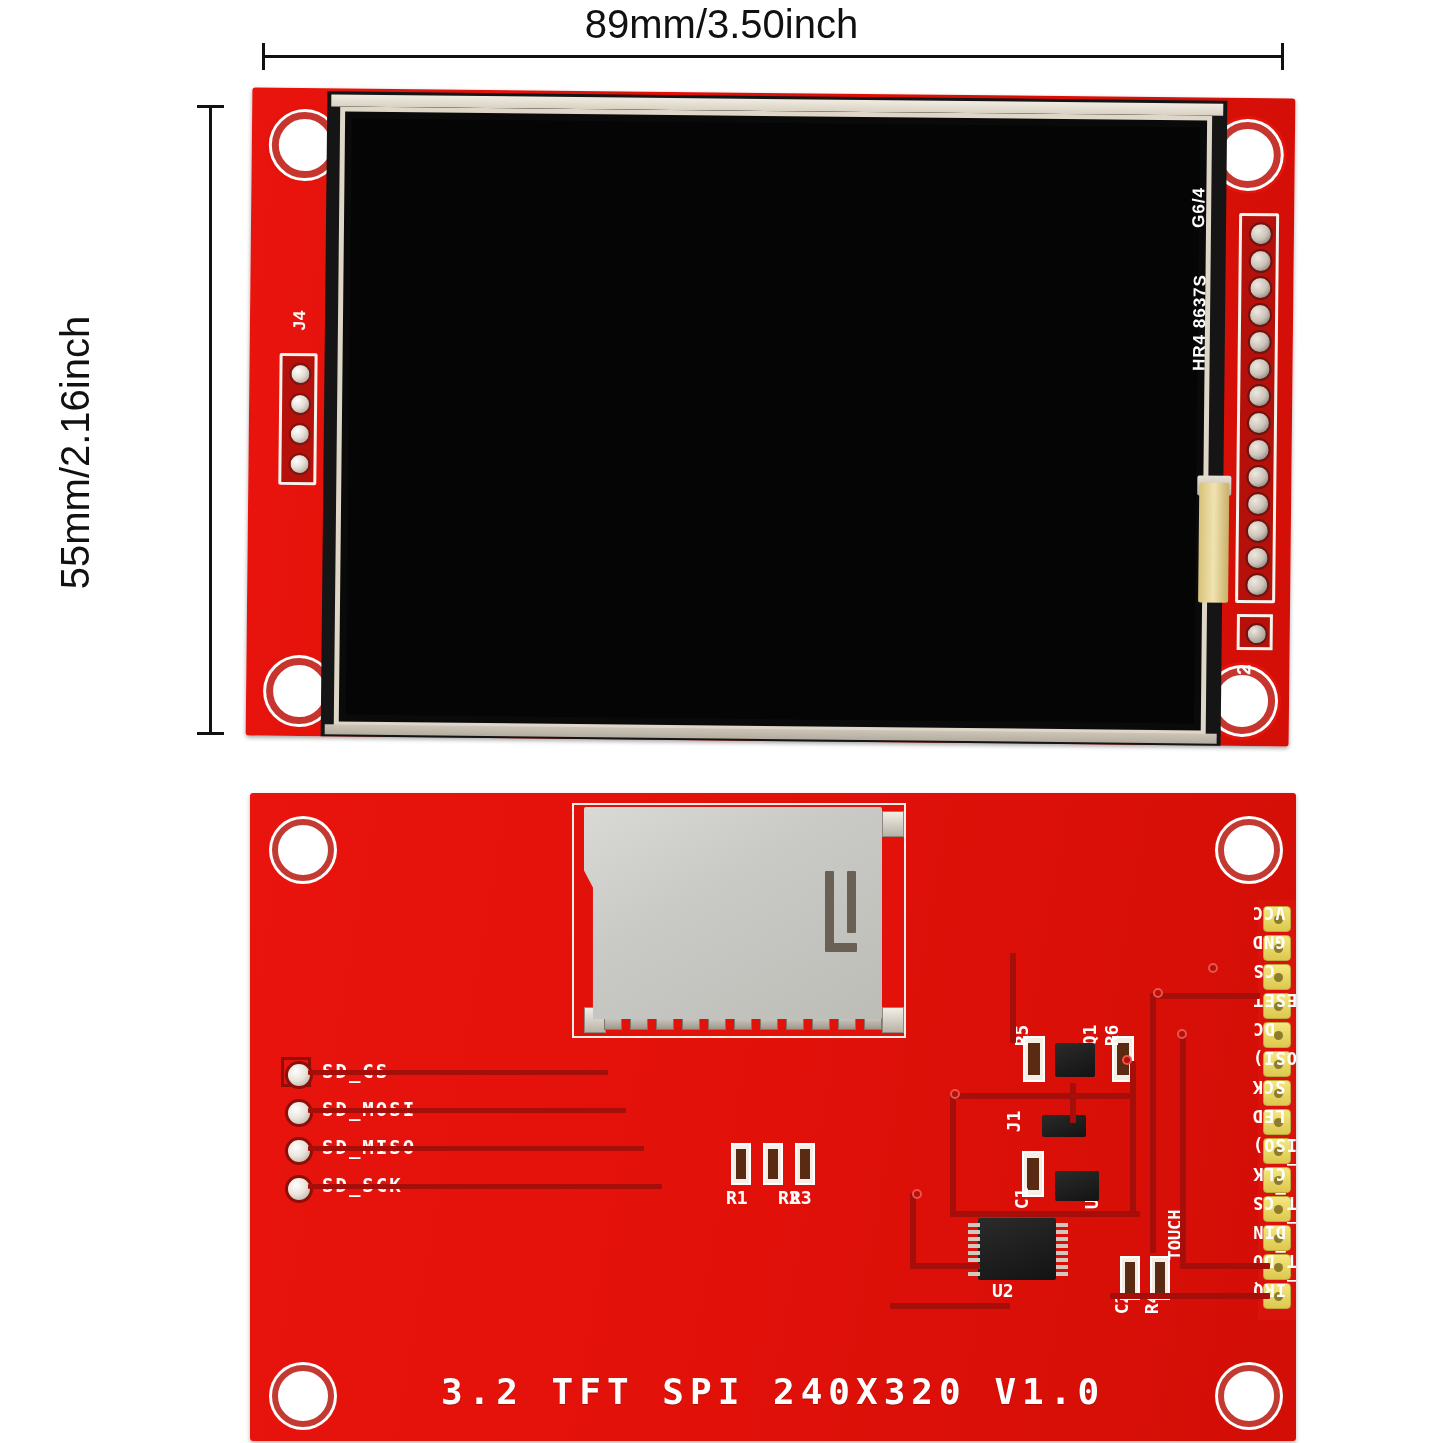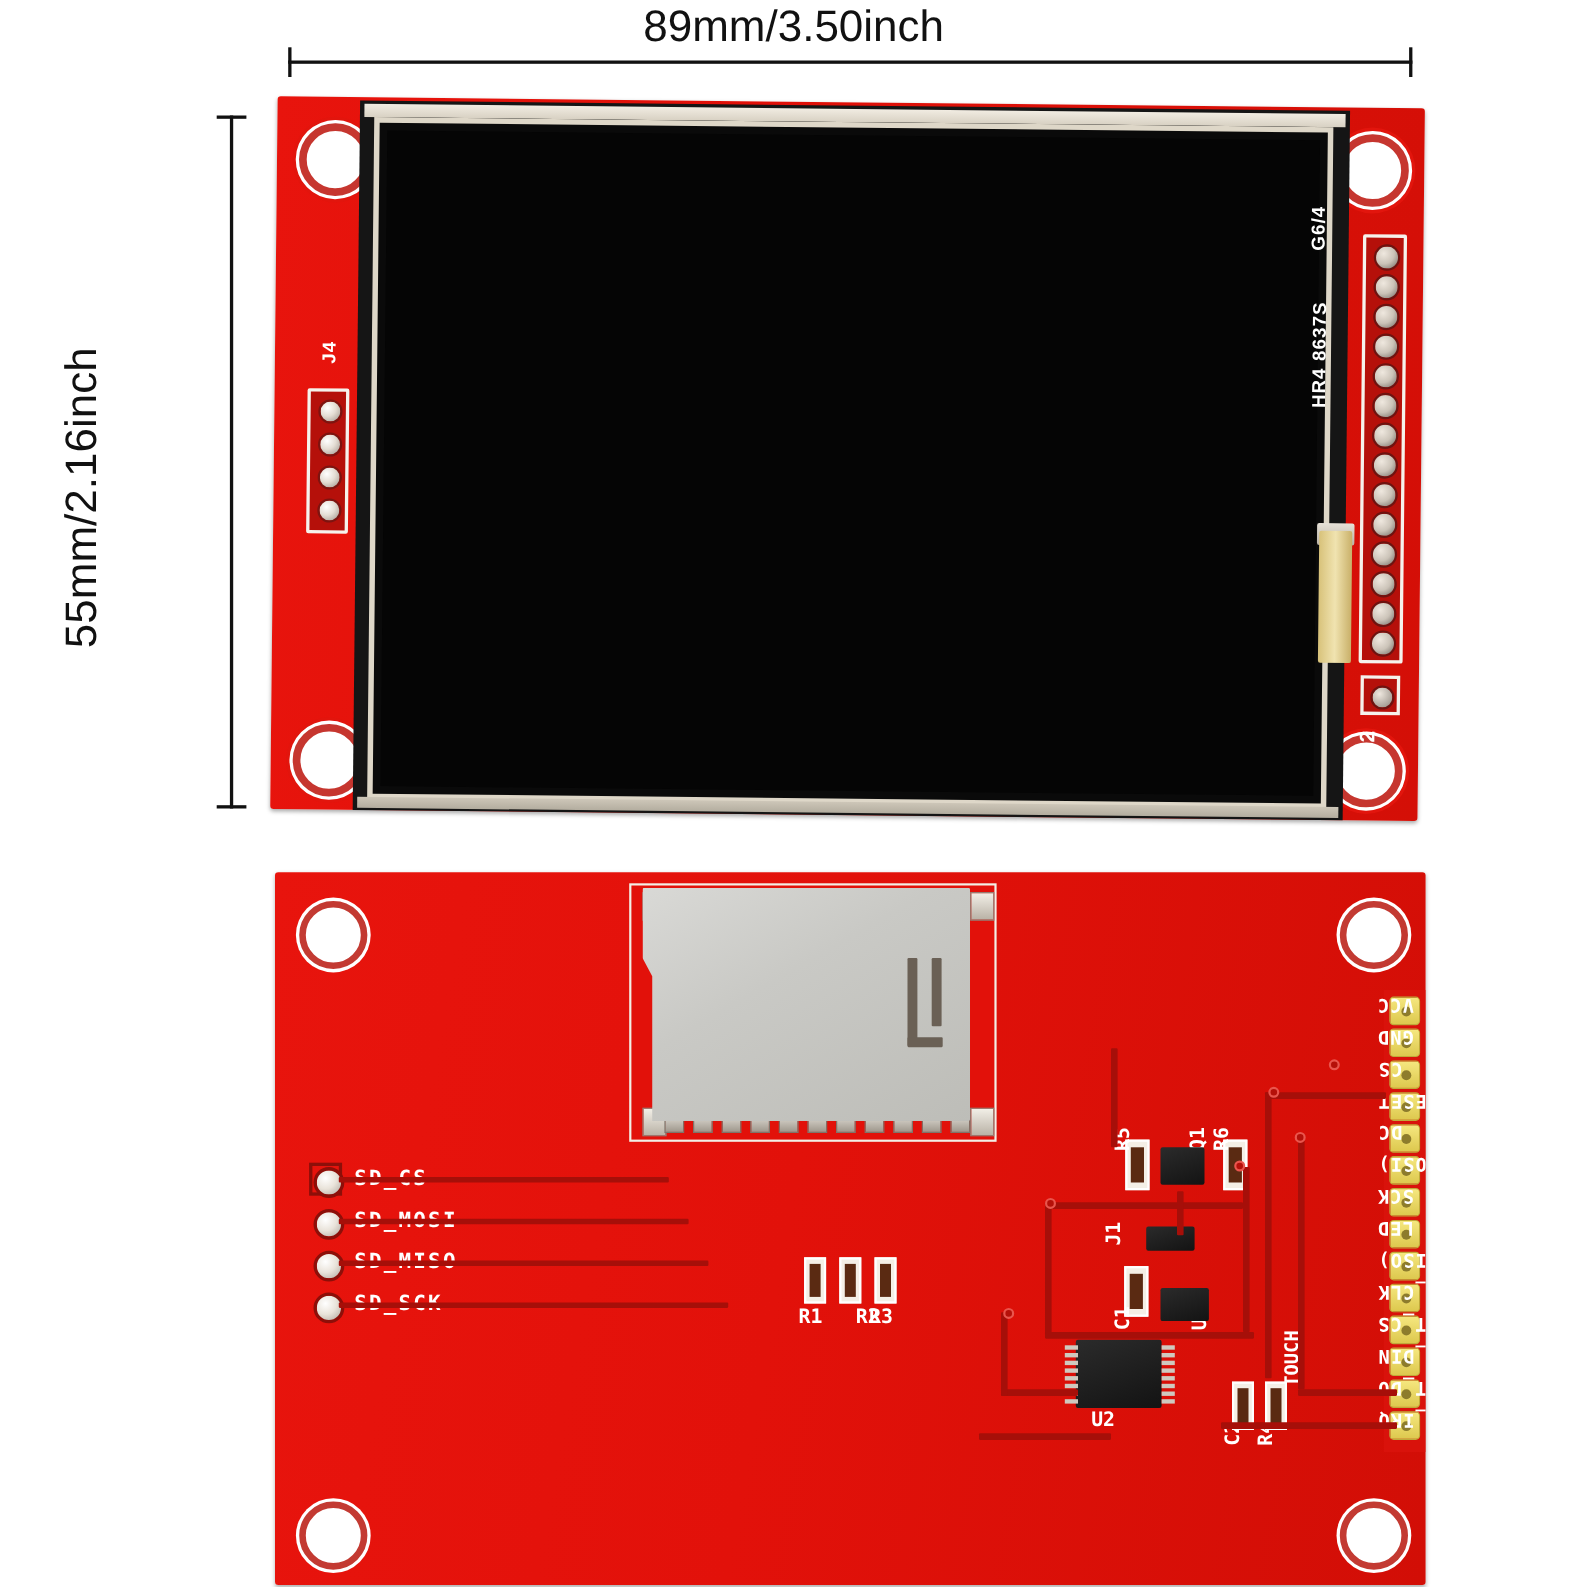--- a/index.html
+++ b/index.html
@@ -252,20 +252,21 @@
       <div class="gpad" style="top: 180px;"></div>
       <div class="gpad" style="top: 209px;"></div>
       <div class="gpad" style="top: 238px;"></div>
       <div class="gpad" style="top: 267px;"></div>
       <div class="gpad" style="top: 296px;"></div>
       <div class="gpad" style="top: 325px;"></div>
       <div class="gpad" style="top: 354px;"></div>
       <div class="gpad" style="top: 383px;"></div>
     </div>
 
+  <div id="back-bottom-text">3.2 TFT SPI 240X320 V1.0</div>
 <div class="sdpad" style="left: 35px; top: 268px;"></div>
     <div class="sdpad-label" style="left: 72px; top: 267px;">SD_CS</div>
     <div class="trace" style="left: 58px; top: 277px; width: 300px; height: 5px;"></div>
     <div class="sdpad" style="left: 35px; top: 306px;"></div>
     <div class="sdpad-label" style="left: 72px; top: 305px;">SD_MOSI</div>
     <div class="trace" style="left: 58px; top: 315px; width: 318px; height: 5px;"></div>
     <div class="sdpad" style="left: 35px; top: 344px;"></div>
     <div class="sdpad-label" style="left: 72px; top: 343px;">SD_MISO</div>
     <div class="trace" style="left: 58px; top: 353px; width: 336px; height: 5px;"></div>
     <div class="sdpad" style="left: 35px; top: 382px;"></div>

